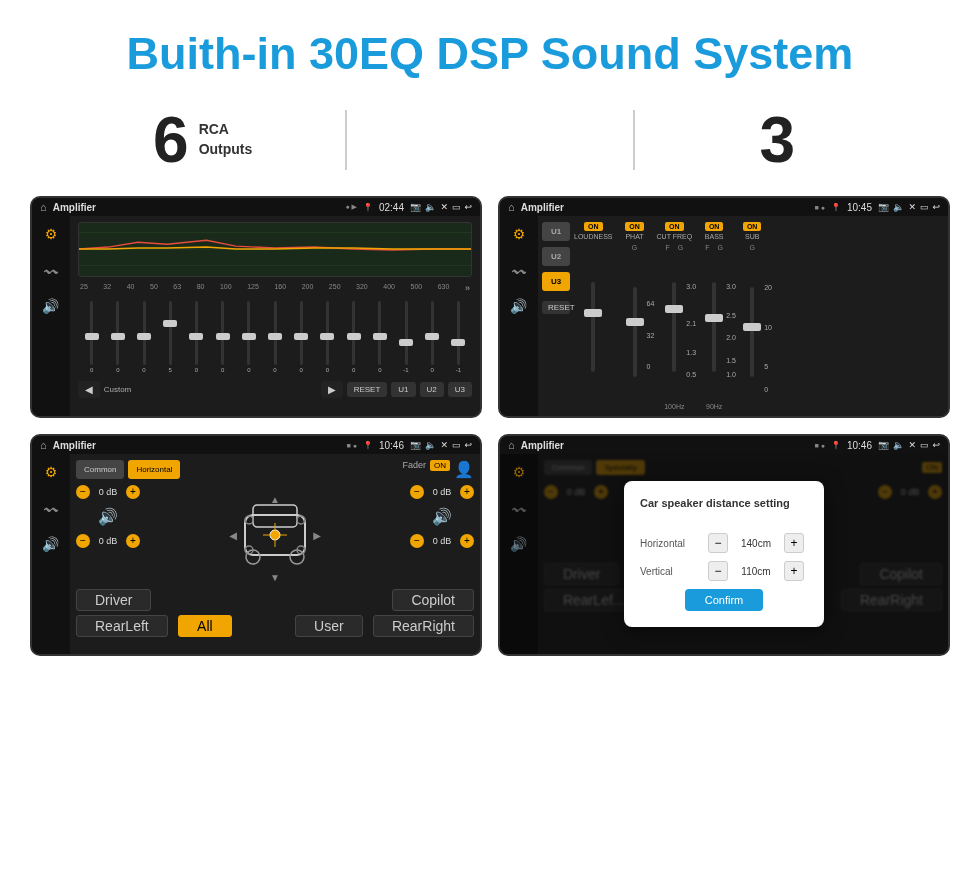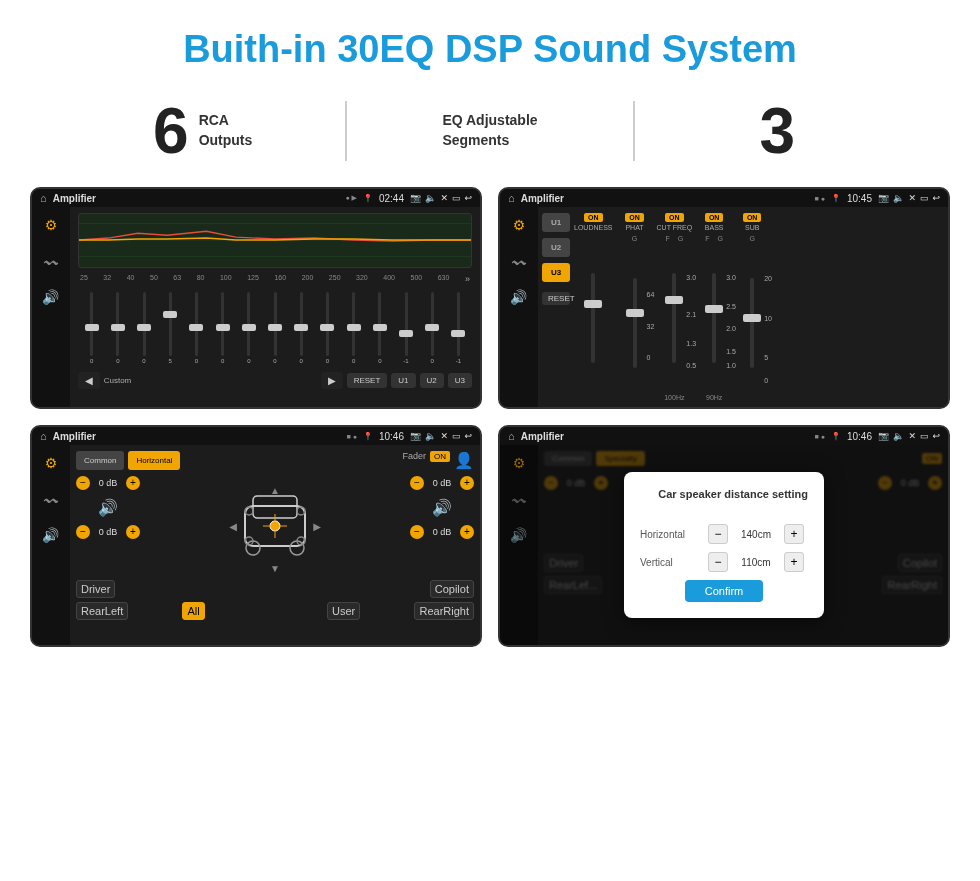--- a/index.html
+++ b/index.html
@@ -8,21 +8,21 @@
       min-height: 881px;
       background: #ffffff;
       font-family: Arial, sans-serif;
       overflow-x: hidden;
     }
 
     
     .page-title {
       text-align: center;
       padding: 28px 20px 18px;
-      font-size: 38px;
+      font-size: 45px;
       font-weight: 900;
       color: #1a9bdc;
     }
 
     
     .stats-row {
       display: flex;
       justify-content: center;
       align-items: center;
       padding: 10px 60px 24px;
@@ -332,40 +332,40 @@
     .fader-labels-row {
       display: flex;
       justify-content: space-between;
       margin-top: 4px;
     }
     .fader-label-btn {
       background: #2a2a2a;
       color: #ccc;
       border: 1px solid #444;
       border-radius: 3px;
-      font-size: 11px;
-      padding: 2px 4px;
+      font-size: 14px;
+      padding: 2px 18px;
       cursor: pointer;
     }
     .fader-label-btn.gold { background: #f0a500; color: #000; border-color: #f0a500; }
 
     
     .distance-modal {
       position: absolute;
       background: white;
       border-radius: 8px;
       padding: 16px;
       box-shadow: 0 4px 20px rgba(0,0,0,0.5);
       z-index: 10;
       min-width: 200px;
     }
     .modal-title {
       font-size: 11px;
       color: #333;
-      text-align: right;
+      text-align: left;
       margin-bottom: 24px;
       font-weight: 600;
     }
     .modal-row {
       display: flex;
       align-items: center;
       gap: 8px;
       margin-bottom: 8px;
     }
     .modal-label { font-size: 10px; color: #555; width: 60px; }
@@ -403,21 +403,20 @@
 
 <h1 class="page-title">Buith-in 30EQ DSP Sound System</h1>
 
 <div class="stats-row">
   <div class="stat-item">
     <span class="stat-number">6</span>
     <span class="stat-label">RCA<br>Outputs</span>
   </div>
   <div class="stat-divider"></div>
   <div class="stat-item">
-    <span class="stat-label">EQ Adjustable<br>Segments</span>
   </div>
   <div class="stat-divider"></div>
   <div class="stat-item">
     <span class="stat-number">3</span>
   </div>
 </div>
 
 <div class="screenshots-grid">
 
   <div class="screen screen-wrapper">

